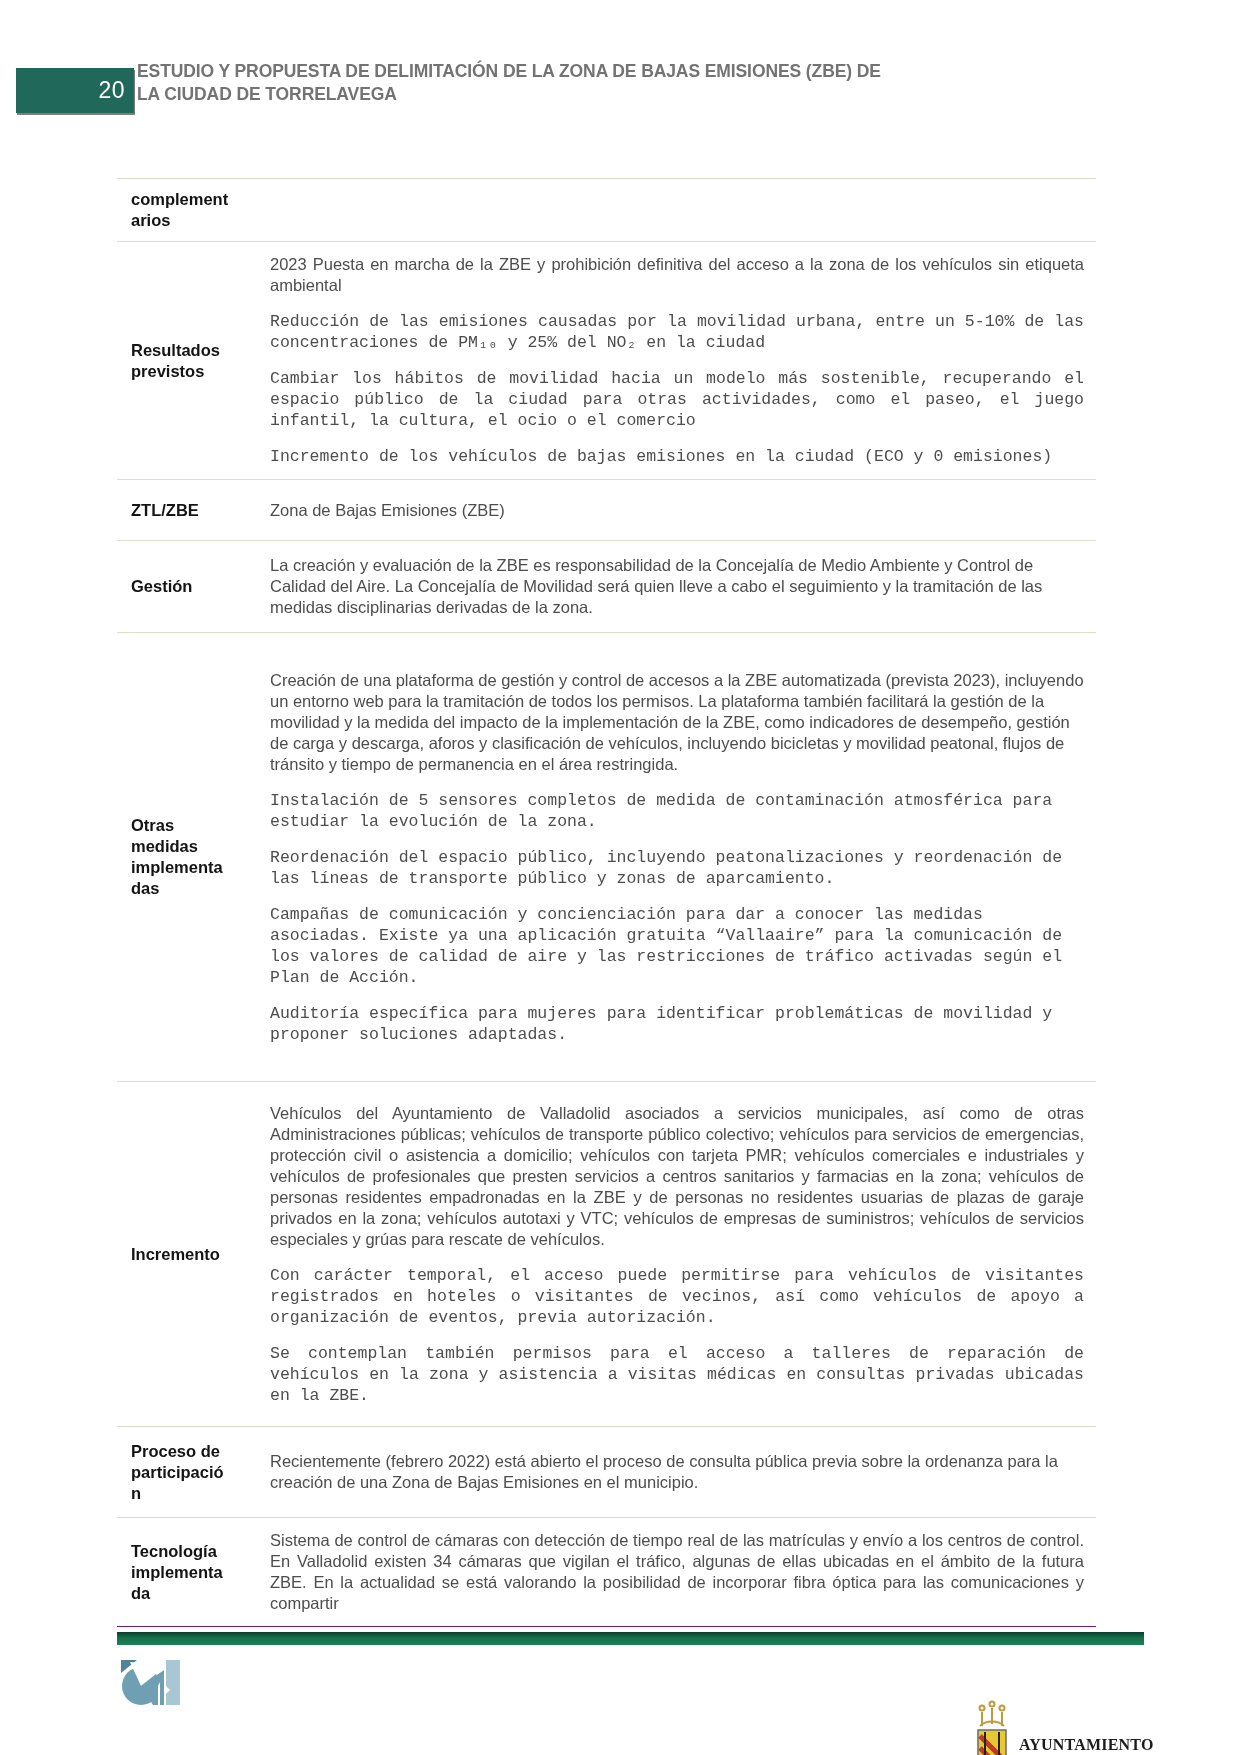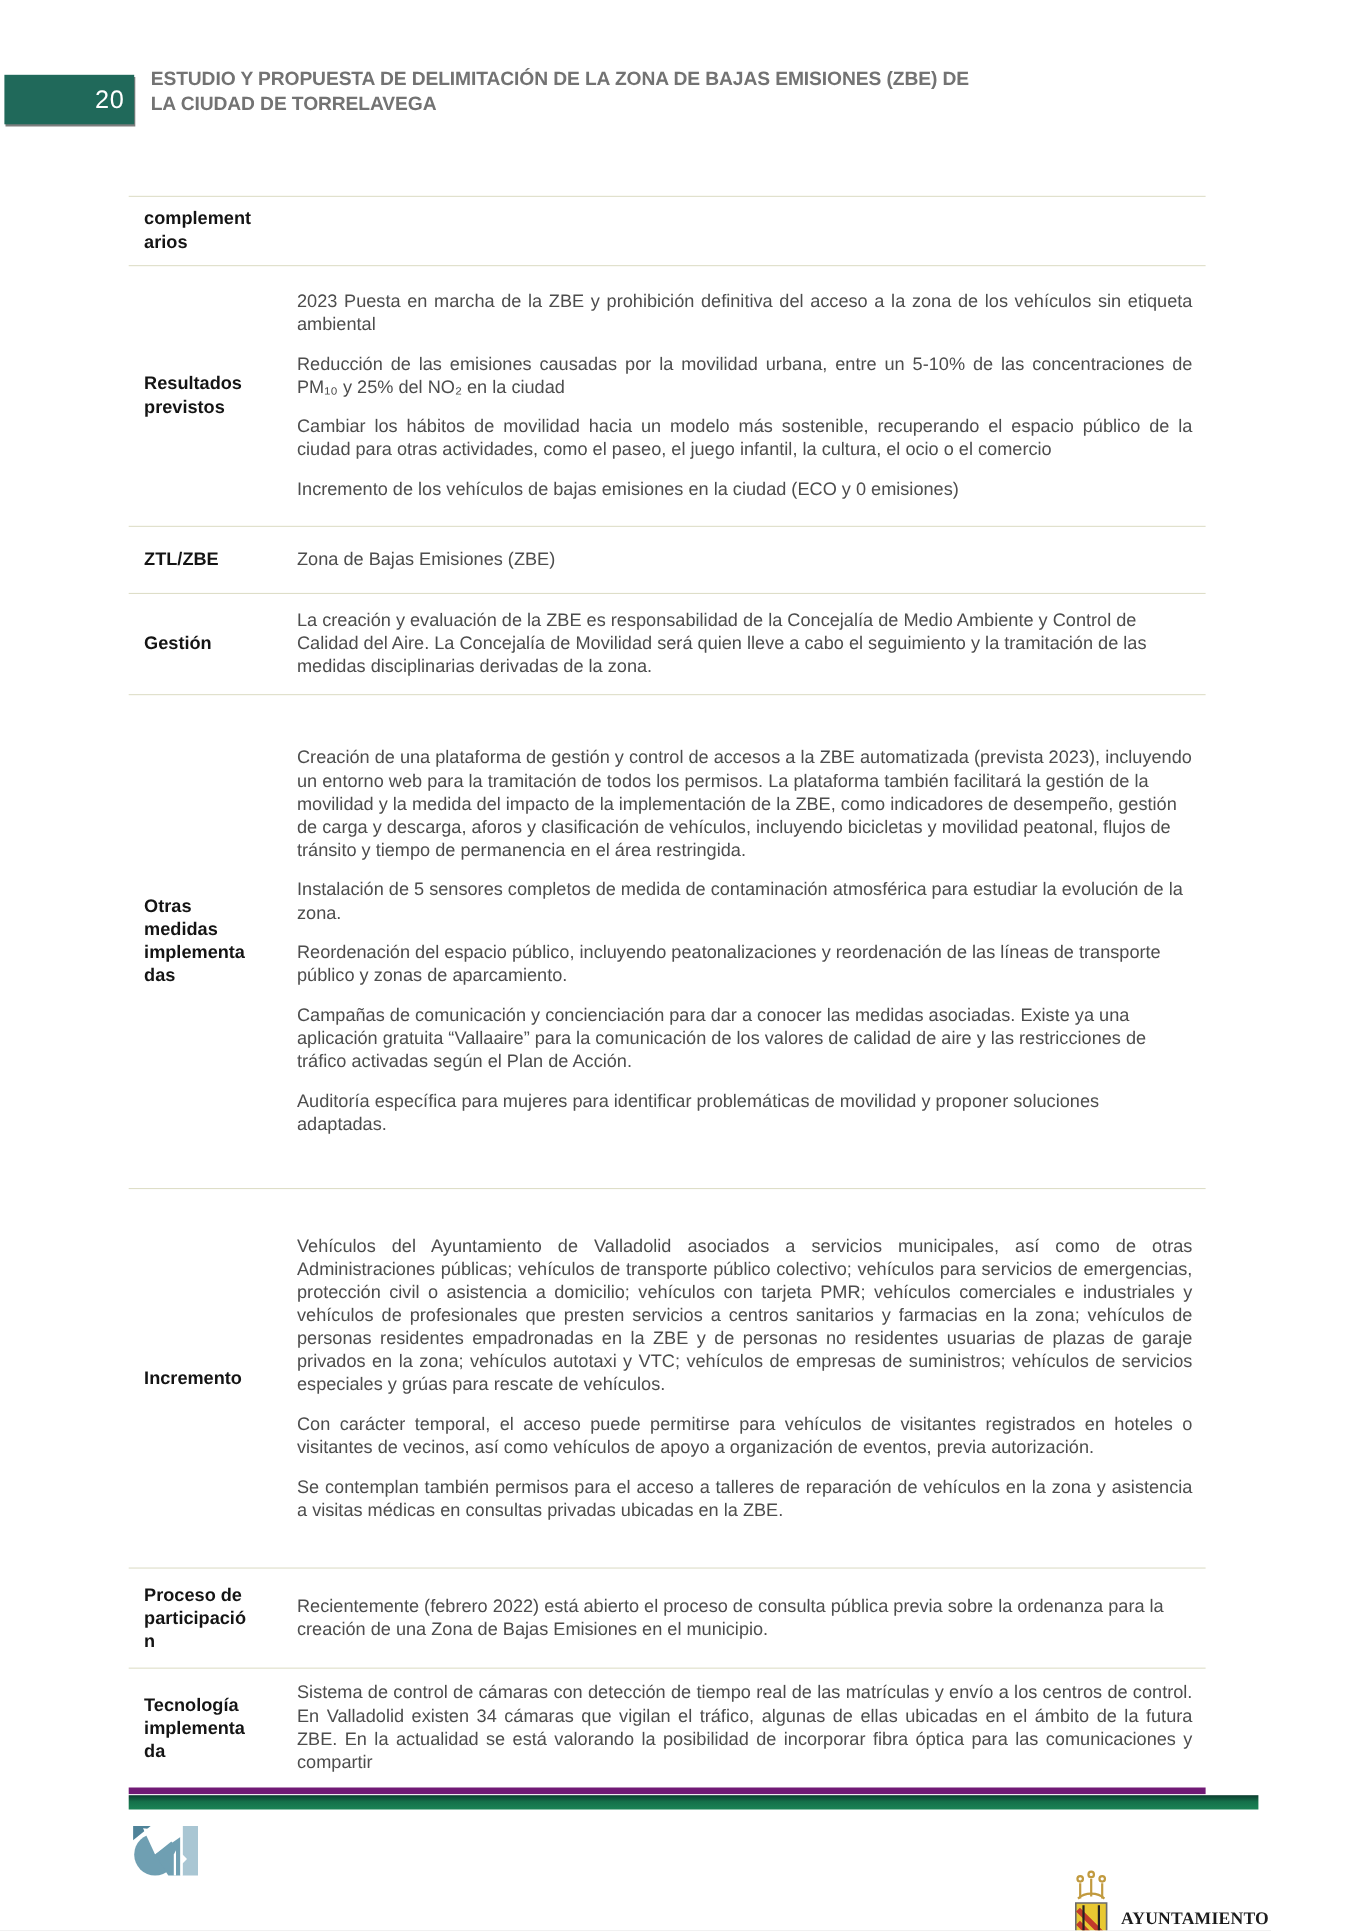--- a/index.html
+++ b/index.html
@@ -6,57 +6,57 @@
   .page{
     position:relative;
     width:1240px;height:1755px;
     background:#ffffff;
     margin:0 auto;
     font-family:"Liberation Sans", sans-serif;
     overflow:hidden;
   }
   
   .pagenum-block{
-    position:absolute;left:4px;top:68px;width:118px;height:45px;
+    position:absolute;left:16px;top:68px;width:118px;height:45px;
     background:#20695A;
     box-shadow:1px 2px 0 rgba(20,20,20,.55);
     display:flex;align-items:center;justify-content:flex-end;
   }
   .pagenum-block span{
     color:#ffffff;font-size:23px;font-weight:300;letter-spacing:.5px;
     padding-right:9px;line-height:1;
   }
   .header-title{
     position:absolute;left:137px;top:60px;width:750px;margin:0;
     color:#737373;font-size:17.5px;font-weight:bold;line-height:23px;
     letter-spacing:-0.1px;
   }
   
   .doc-table{
     position:absolute;left:117px;top:178px;width:979px;
-    border-bottom:6px solid #701a75;
+    border-bottom:1px solid #701a75;
   }
   .row{
     display:flex;align-items:center;
     border-top:1px solid #DEDEC8;
     box-sizing:border-box;
   }
   .cell-label{
     flex:0 0 153px;box-sizing:border-box;
     padding:10px 39px 10px 14px;
     font-weight:bold;color:#141414;font-size:16.5px;line-height:21px;
     overflow-wrap:anywhere;
   }
   .cell-body{
     flex:1;box-sizing:border-box;padding:12px 12px 12px 0;
     display:flex;flex-direction:column;justify-content:center;
     color:#4D4D4D;font-size:16.5px;line-height:21px;
   }
   .cell-body p{margin:0;}
-  .cell-body p + p{margin-top:15px;}
+  .cell-body p + p{margin-top:15px;font-family:Liberation Mono, monospace;}
   .jst{text-align:justify;}
   .jst-all{text-align:justify;text-align-last:justify;}
   .h-r0{min-height:58px;}
   .h-r1{min-height:237px;}
   .h-r2{min-height:61px;}
   .h-r3{min-height:92px;}
   .h-r4{min-height:449px;}
   .h-r5{min-height:345px;}
   .h-r6{min-height:91px;}
   .h-r7{min-height:103px;}

